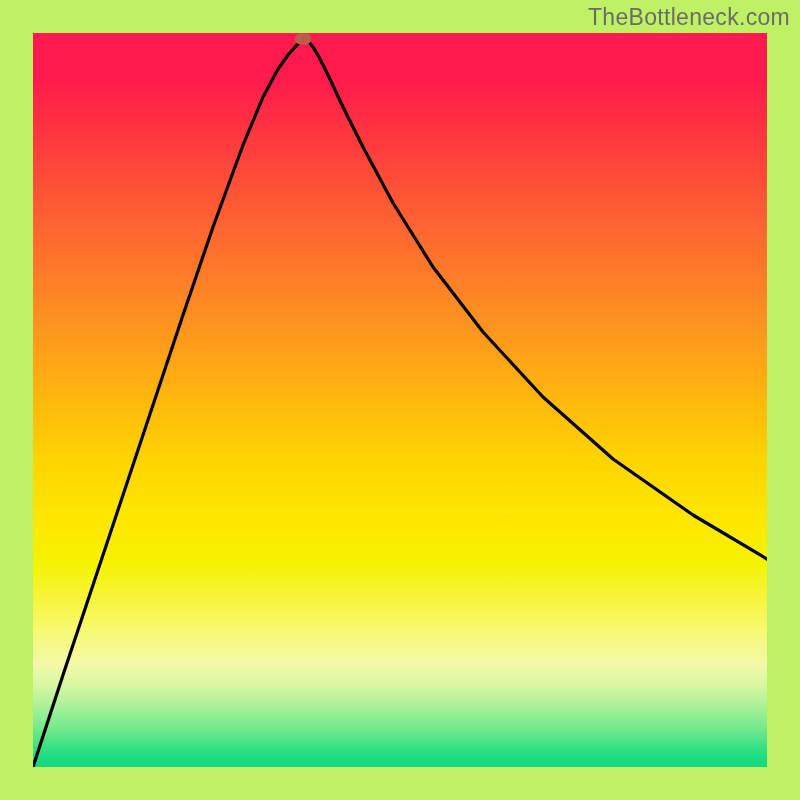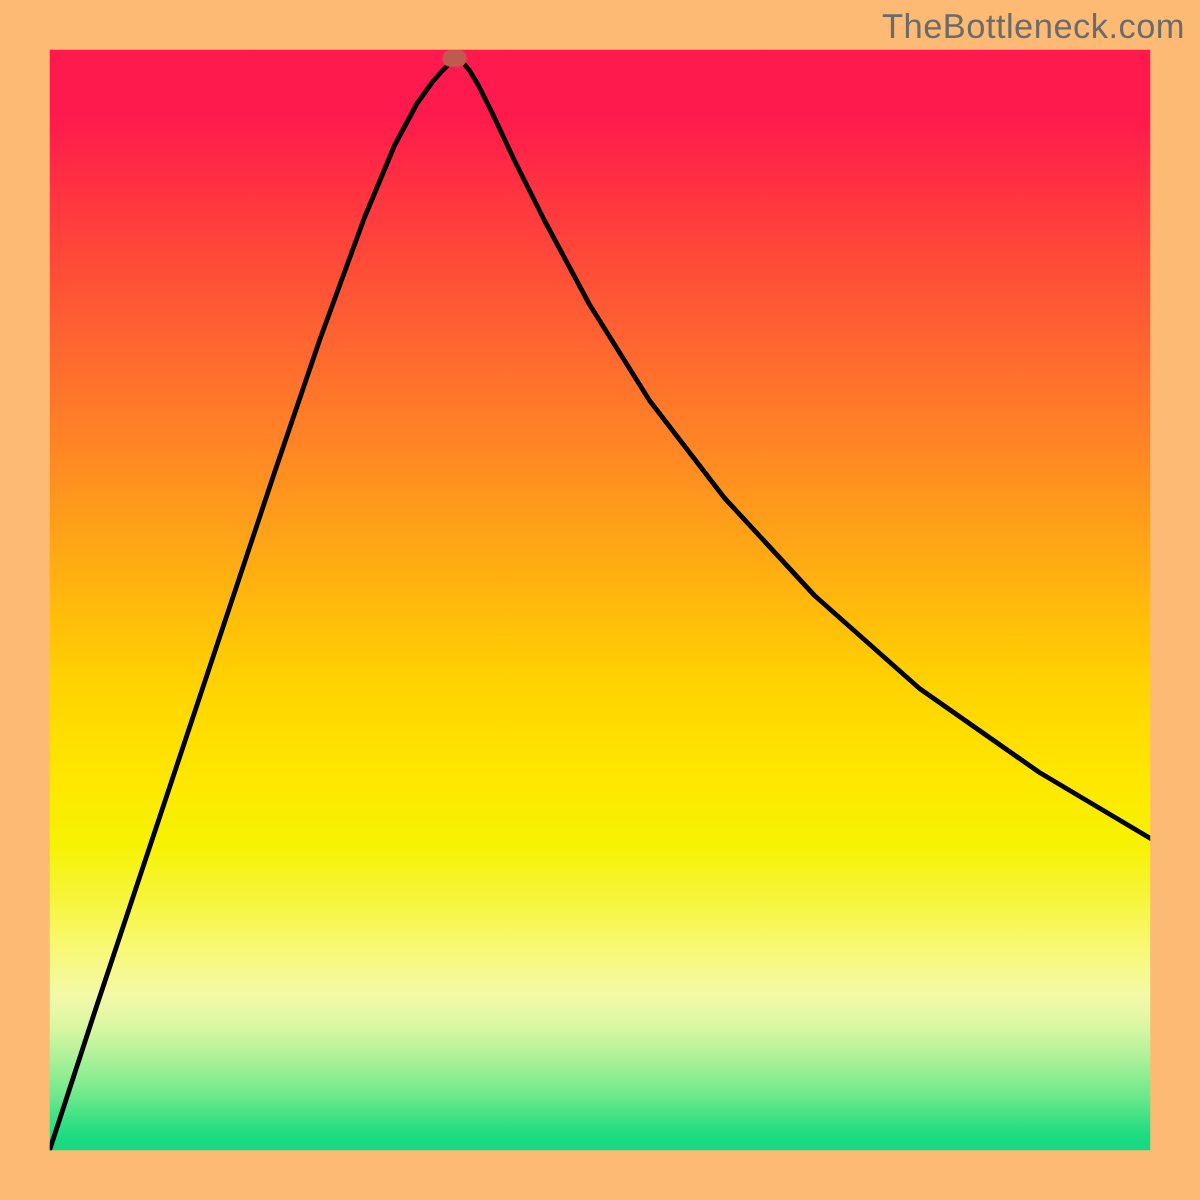--- a/index.html
+++ b/index.html
@@ -10,21 +10,21 @@
     background: #000;
     overflow: hidden;
     font-family: Arial, Helvetica, sans-serif;
   }
   .frame {
     position: absolute;
     left: 0;
     top: 0;
     width: 800px;
     height: 800px;
-    background: #fdba74;
+    background: #bef264;
   }
   .plot-area {
     position: absolute;
     left: 33px;
     top: 33px;
     width: 734px;
     height: 734px;
     overflow: hidden;
   }
   .gradient-bg {

